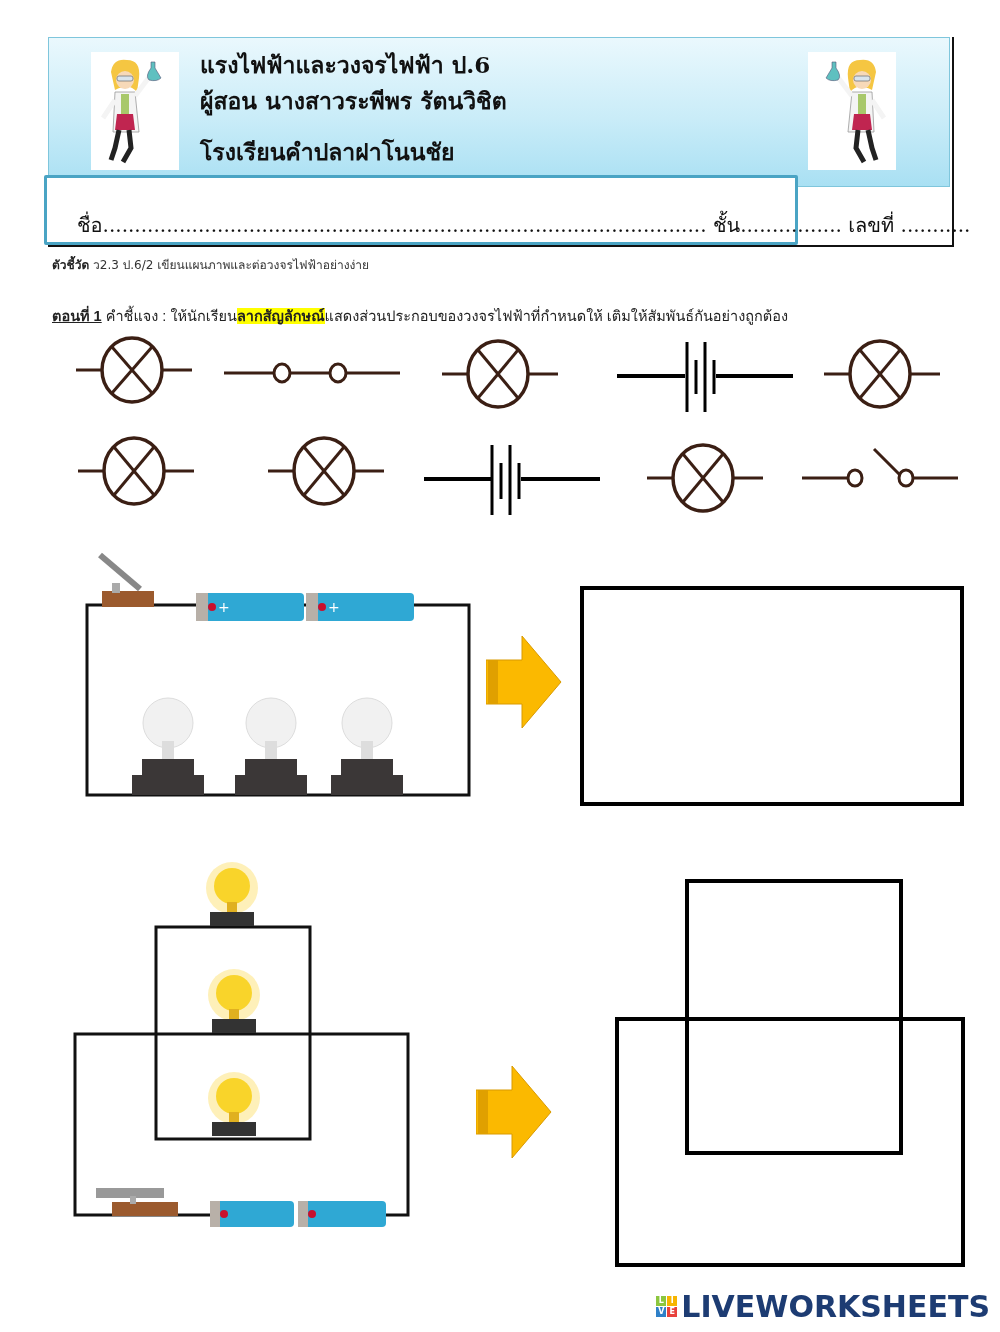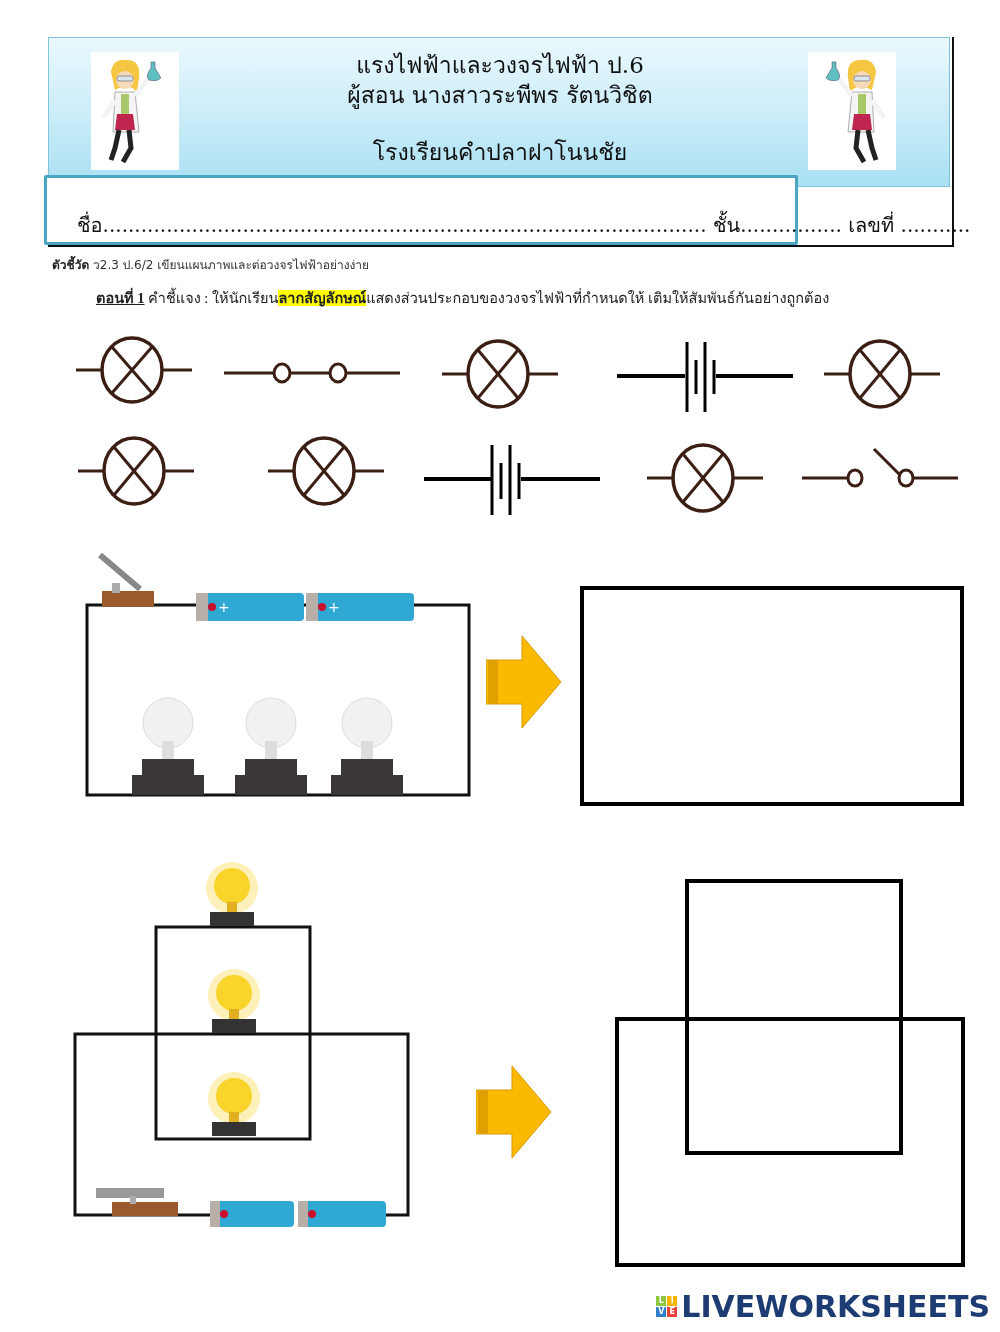--- a/index.html
+++ b/index.html
@@ -3,28 +3,28 @@
 <meta charset="utf-8">
 <style>
   html, body { margin:0; padding:0; background:#ffffff; }
   body { width:1000px; height:1332px; position:relative; overflow:hidden; font-family:"DejaVu Serif", serif; }
   .abs { position:absolute; }
 
   
   .header-frame { left:48px; top:37px; width:904px; height:208px; border-right:2px solid #111; border-bottom:2px solid #111; }
   .header-banner { left:48px; top:37px; width:902px; height:150px; border:1px solid #7fc6dc;
     background:linear-gradient(to bottom, #eaf8fd 0%, #c9ecf8 55%, #a9e0f3 100%); box-sizing:border-box; }
-  .title-line { left:200px; width:600px; text-align:center; font-family:"DejaVu Serif", serif; font-weight:normal; color:#111; font-size:23px; line-height:30px; }
+  .title-line { left:200px; width:600px; text-align:left; font-family:"DejaVu Serif", serif; font-weight:bold; color:#111; font-size:23px; line-height:30px; }
   .scientist { top:52px; width:88px; height:118px; background:#fff; }
   .name-box { left:44px; top:175px; width:754px; height:70px; border:3px solid #4aa4c4; border-radius:2px; background:#fff; box-sizing:border-box; }
   .name-text { left:30px; bottom:1px; font-family:"DejaVu Serif", serif; font-size:20px; color:#111; white-space:nowrap; }
 
   .indicator { left:52px; top:255px; font-family:"DejaVu Sans", sans-serif; font-size:12px; color:#333; }
   .indicator b { color:#222; }
-  .instruction { left:52px; top:286px; font-family:Liberation Serif, serif; font-size:14.5px; color:#222; white-space:nowrap;margin-left:44px; }
+  .instruction { left:52px; top:304px; font-family:Liberation Sans, sans-serif; font-size:14.5px; color:#222; white-space:nowrap; }
   .instruction .step { font-weight:bold; text-decoration:underline; }
   .instruction .hl { background:#ffff00; font-weight:bold; }
 
   .symbol { position:absolute; cursor:grab; }
 
   .circuit-img { position:absolute; }
   .answer-box { position:absolute; border:4px solid #000; box-sizing:border-box; background:transparent; }
 
   .footer-logo { right:10px; bottom:8px; display:flex; align-items:center; gap:4px; }
   .logo-grid { display:grid; grid-template-columns:10px 10px; grid-template-rows:10px 10px; gap:1px; }
@@ -63,21 +63,21 @@
     <path d="M26 62 L42 62 L44 78 L24 78 Z" fill="#c02550"></path>
     <line x1="44" y1="44" x2="62" y2="20" stroke="#f4f4f4" stroke-width="5"></line>
     <path d="M60 10 L64 10 L64 16 L70 26 Q66 30 58 28 Q54 24 60 16 Z" fill="#5fc0c0" stroke="#557" stroke-width="0.6"></path>
     <line x1="24" y1="48" x2="12" y2="66" stroke="#f4f4f4" stroke-width="5"></line>
     <path d="M28 78 L24 96 L20 108" stroke="#222" stroke-width="5" fill="none"></path>
     <path d="M38 78 L40 96 L32 110" stroke="#222" stroke-width="5" fill="none"></path>
   </svg>
 </div>
 
 <div class="abs title-line" style="top:50px;">แรงไฟฟ้าและวงจรไฟฟ้า  ป.6</div>
-<div class="abs title-line" style="top:80px;">ผู้สอน นางสาวระพีพร รัตนวิชิต</div>
+<div class="abs title-line" style="top:86px;">ผู้สอน นางสาวระพีพร รัตนวิชิต</div>
 <div class="abs title-line" style="top:137px;">โรงเรียนคำปลาฝาโนนชัย</div>
 
 <div class="abs name-box">
   <div class="abs name-text">ชื่อ...............................................................................................  ชั้น................  เลขที่ ...........</div>
 </div>
 
 <div class="abs indicator"><b>ตัวชี้วัด</b><span> ว2.3 ป.6/2 เขียนแผนภาพและต่อวงจรไฟฟ้าอย่างง่าย</span></div>
 
 <div class="abs instruction"><span class="step">ตอนที่ 1</span><span> คำชี้แจง : ให้นักเรียน</span><span class="hl">ลากสัญลักษณ์</span><span>แสดงส่วนประกอบของวงจรไฟฟ้าที่กำหนดให้  เติมให้สัมพันธ์กันอย่างถูกต้อง</span></div>
 

